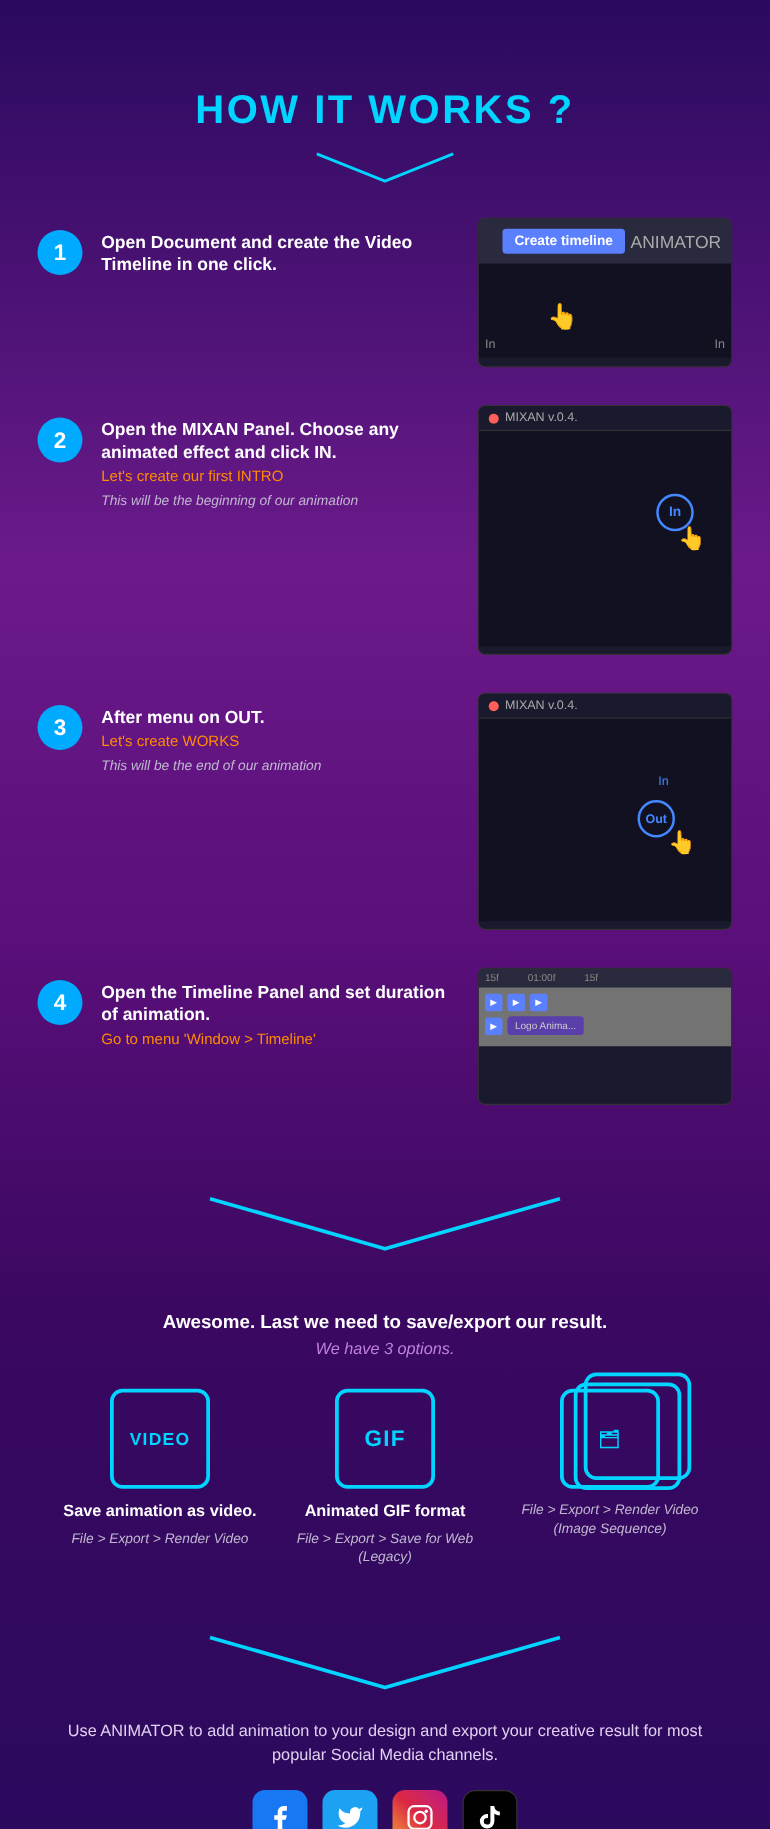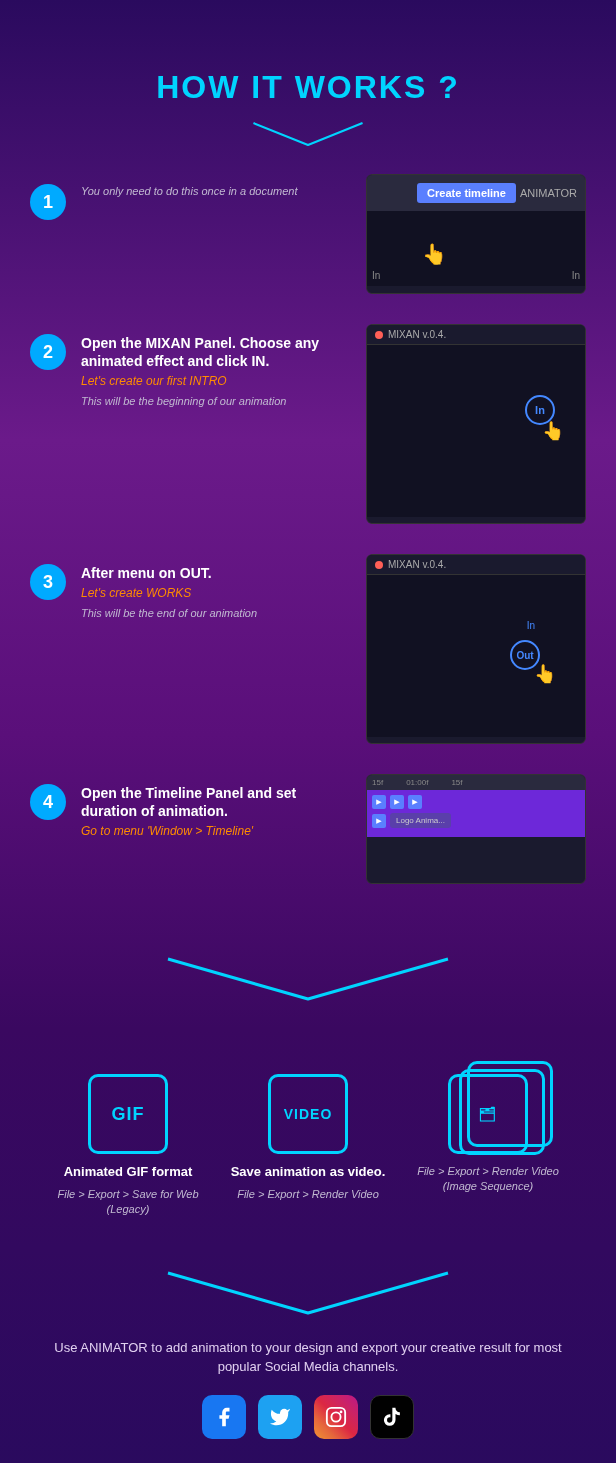--- a/index.html
+++ b/index.html
@@ -74,31 +74,30 @@
     .step-text h3 {
       font-size: 14px;
       font-weight: 900;
       color: #fff;
       line-height: 1.3;
       margin-bottom: 4px;
     }
     .step-text .orange {
       color: #ff8c00;
       font-size: 12px;
-      font-style: italic;
       margin-bottom: 6px;
     }
     .step-text .gray {
       color: #c0b8d0;
       font-size: 11px;
       font-style: italic;
       line-height: 1.4;
     }
     .step-image {
-      width: 220px;
+      width: 204px;
       flex-shrink: 0;
       border-radius: 6px;
       overflow: hidden;
     }
 
     
     .mock-ui {
       background: #1a1a2e;
       border-radius: 6px;
       border: 1px solid #333;
@@ -119,21 +118,21 @@
     .create-btn {
       background: #5a7fff;
       color: #fff;
       font-size: 11px;
       padding: 4px 10px;
       border-radius: 3px;
       font-weight: bold;
     }
     .animator-text {
       color: #aaa;
-      font-size: 11px;
+      font-size: 14px;
     }
     .mock-ui-1 .timeline-area {
       background: #111122;
       height: 75px;
       position: relative;
       display: flex;
       align-items: flex-end;
     }
     .cursor-hand {
       font-size: 20px;
@@ -242,21 +241,21 @@
       align-items: center;
       font-size: 9px;
       color: #888;
     }
     .tl-marker {
       color: #888;
       font-size: 8px;
       text-align: center;
     }
     .timeline-tracks {
-      background: #6d28d9;
+      background: #737373;
       padding: 5px;
     }
     .track-row {
       display: flex;
       align-items: center;
       gap: 4px;
       margin-bottom: 4px;
     }
     .track-icon {
       width: 14px; height: 14px;
@@ -416,21 +415,21 @@
       </svg>
     </div>
   </div>
 
   <div class="steps-section">
 
     <div class="step-row">
       <div class="step-left">
         <div class="step-number">1</div>
         <div class="step-text">
-          <div class="gray">You only need to do this once in a document</div>
+          <h3>Open Document and create the Video Timeline in one click.</h3>
         </div>
       </div>
       <div class="step-image">
         <div class="mock-ui mock-ui-1">
           <div class="toolbar">
             <span class="create-btn">Create timeline</span>
             <span class="animator-text">ANIMATOR</span>
           </div>
           <div class="timeline-area">
             <span class="cursor-hand">👆</span>
@@ -528,36 +527,40 @@
 
   <div class="middle-section">
     <div class="middle-chevron">
       <svg width="300" height="50" viewBox="0 0 300 50">
         <polyline points="10,5 150,45 290,5" fill="none" stroke="#00d4ff" stroke-width="3" stroke-linejoin="round"></polyline>
       </svg>
     </div>
   </div>
 
   <div class="export-section">
+    <div class="export-intro">
+      <h3>Awesome. Last we need to save/export our result.</h3>
+      <p>We have 3 options.</p>
+    </div>
     <div class="export-options">
+
+      <div class="export-option">
+        <div class="export-icon-box">
+          <span class="export-icon-label" style="font-size:14px;">VIDEO</span>
+        </div>
+        <h4>Save animation as video.</h4>
+        <p>File &gt; Export &gt; Render Video</p>
+      </div>
 
       <div class="export-option">
         <div class="export-icon-box">
           <span class="export-icon-label">GIF</span>
         </div>
         <h4>Animated GIF format</h4>
         <p>File &gt; Export &gt; Save for Web (Legacy)</p>
-      </div>
-
-      <div class="export-option">
-        <div class="export-icon-box">
-          <span class="export-icon-label" style="font-size:14px;">VIDEO</span>
-        </div>
-        <h4>Save animation as video.</h4>
-        <p>File &gt; Export &gt; Render Video</p>
       </div>
 
       <div class="export-option">
         <div class="export-icon-box stacked">
           <span class="export-icon-label" style="font-size:14px;">🗂</span>
         </div>
         <p>File &gt; Export &gt; Render Video (Image Sequence)</p>
       </div>
 
     </div>

